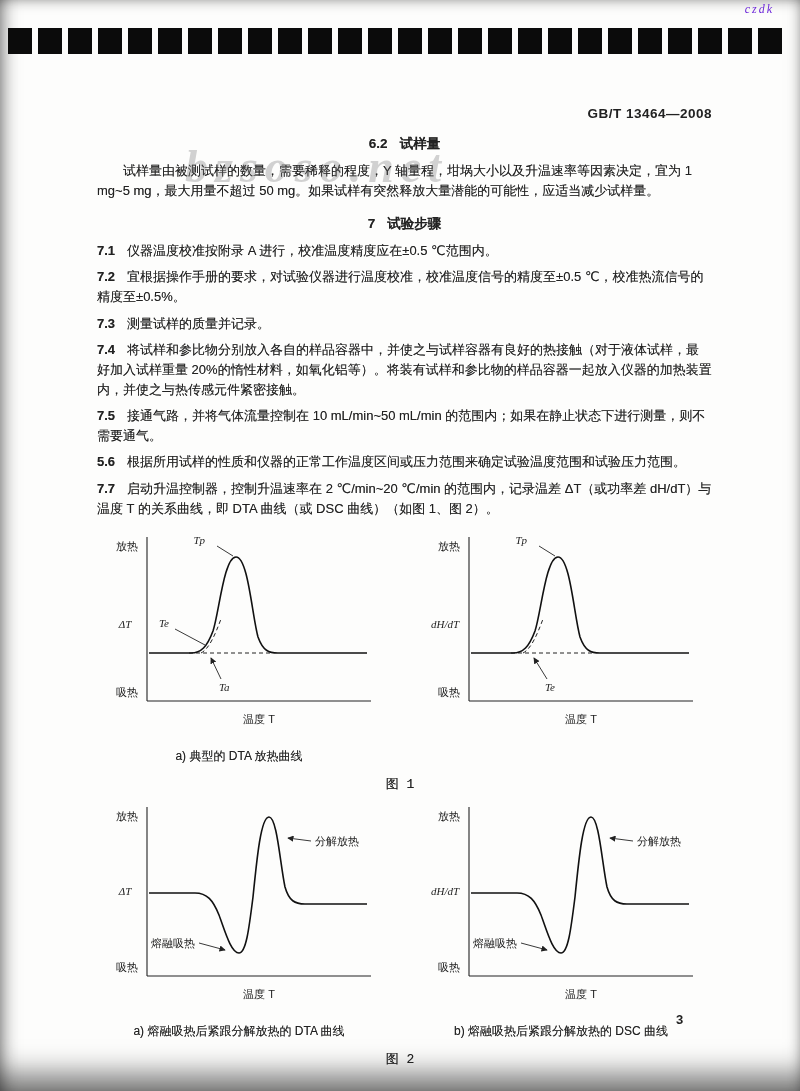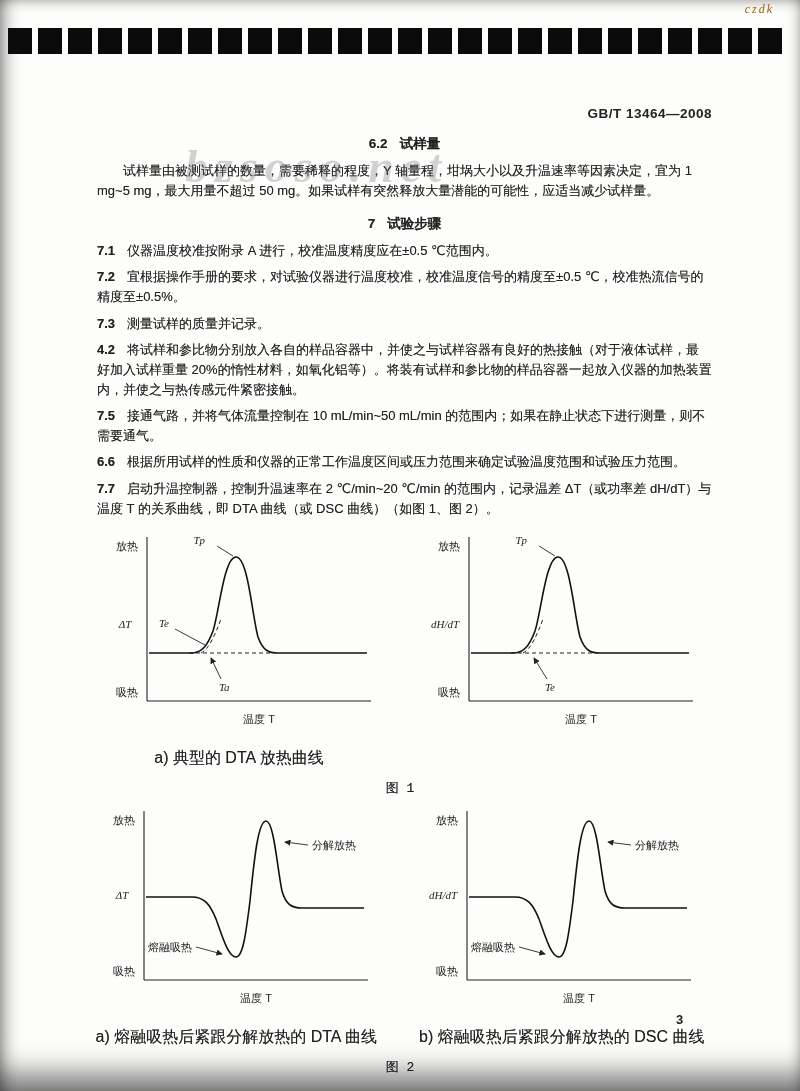--- a/index.html
+++ b/index.html
@@ -18,21 +18,21 @@
       inset 0 10px 14px -10px rgba(0,0,0,.35);
   }
   .filmstrip{
     position:absolute;top:28px;left:8px;
     display:flex;gap:6px;
   }
   .filmstrip .mark{width:24px;height:26px;background:#0b0b0b;}
   .corner-mark{
     position:absolute;top:2px;right:26px;
     font:italic 12px "Liberation Serif",serif;
-    color:#a16207;letter-spacing:2px;
+    color:#6d28d9;letter-spacing:2px;
   }
   .watermark{
     position:absolute;top:140px;left:185px;
     font:bold italic 46px "Liberation Serif",serif;
     color:rgba(110,110,110,.30);
     letter-spacing:7px;
     pointer-events:none;
     white-space:nowrap;
   }
   .doc-header{
@@ -45,21 +45,21 @@
     text-shadow:0 0 .4px rgba(0,0,0,.45);
   }
   .content p{margin:6px 0;}
   .content p.heading{font-weight:bold;margin-top:13px;font-size:13.5px;text-align:center;}
   .content p.indent{text-indent:2em;}
   .num{font-weight:bold;margin-right:12px;}
   .figures{margin-top:12px;}
   .fig-row{display:flex;justify-content:center;gap:42px;}
   figure{margin:0;}
   figcaption{
-    text-align:center;font-size:16px;margin-top:8px;
+    text-align:center;font-size:12px;margin-top:8px;
     text-shadow:0 0 .4px rgba(0,0,0,.45);
   }
   .fig-label{
     text-align:center;font-size:13px;margin:10px 0 8px;
     text-shadow:0 0 .4px rgba(0,0,0,.45);
     font-family:Liberation Mono, monospace;
   }
   .page-number{
     position:absolute;top:1012px;left:676px;
     font-size:13px;font-weight:bold;
@@ -109,23 +109,23 @@
   <div class="watermark">bzsoso.net</div>
   <div class="doc-header">GB/T 13464—2008</div>
 
   <div class="content">
     <p class="heading"><span class="num">6.2</span><span>试样量</span></p>
     <p class="indent">试样量由被测试样的数量，需要稀释的程度，Y 轴量程，坩埚大小以及升温速率等因素决定，宜为 1 mg~5 mg，最大用量不超过 50 mg。如果试样有突然释放大量潜能的可能性，应适当减少试样量。</p>
     <p class="heading"><span class="num">7</span><span>试验步骤</span></p>
     <p><span class="num">7.1</span><span>仪器温度校准按附录 A 进行，校准温度精度应在±0.5 ℃范围内。</span></p>
     <p><span class="num">7.2</span><span>宜根据操作手册的要求，对试验仪器进行温度校准，校准温度信号的精度至±0.5 ℃，校准热流信号的精度至±0.5%。</span></p>
     <p><span class="num">7.3</span><span>测量试样的质量并记录。</span></p>
-    <p><span class="num">4.2</span><span>将试样和参比物分别放入各自的样品容器中，并使之与试样容器有良好的热接触（对于液体试样，最好加入试样重量 20%的惰性材料，如氧化铝等）。将装有试样和参比物的样品容器一起放入仪器的加热装置内，并使之与热传感元件紧密接触。</span></p>
+    <p><span class="num">7.4</span><span>将试样和参比物分别放入各自的样品容器中，并使之与试样容器有良好的热接触（对于液体试样，最好加入试样重量 20%的惰性材料，如氧化铝等）。将装有试样和参比物的样品容器一起放入仪器的加热装置内，并使之与热传感元件紧密接触。</span></p>
     <p><span class="num">7.5</span><span>接通气路，并将气体流量控制在 10 mL/min~50 mL/min 的范围内；如果在静止状态下进行测量，则不需要通气。</span></p>
-    <p><span class="num">6.6</span><span>根据所用试样的性质和仪器的正常工作温度区间或压力范围来确定试验温度范围和试验压力范围。</span></p>
+    <p><span class="num">5.6</span><span>根据所用试样的性质和仪器的正常工作温度区间或压力范围来确定试验温度范围和试验压力范围。</span></p>
     <p><span class="num">7.7</span><span>启动升温控制器，控制升温速率在 2 ℃/min~20 ℃/min 的范围内，记录温差 ΔT（或功率差 dH/dT）与温度 T 的关系曲线，即 DTA 曲线（或 DSC 曲线）（如图 1、图 2）。</span></p>
   </div>
 
   <div class="figures">
 
     <div class="fig-row">
 
       <figure>
         <svg width="280" height="205" viewBox="0 0 280 205">
           <defs>

